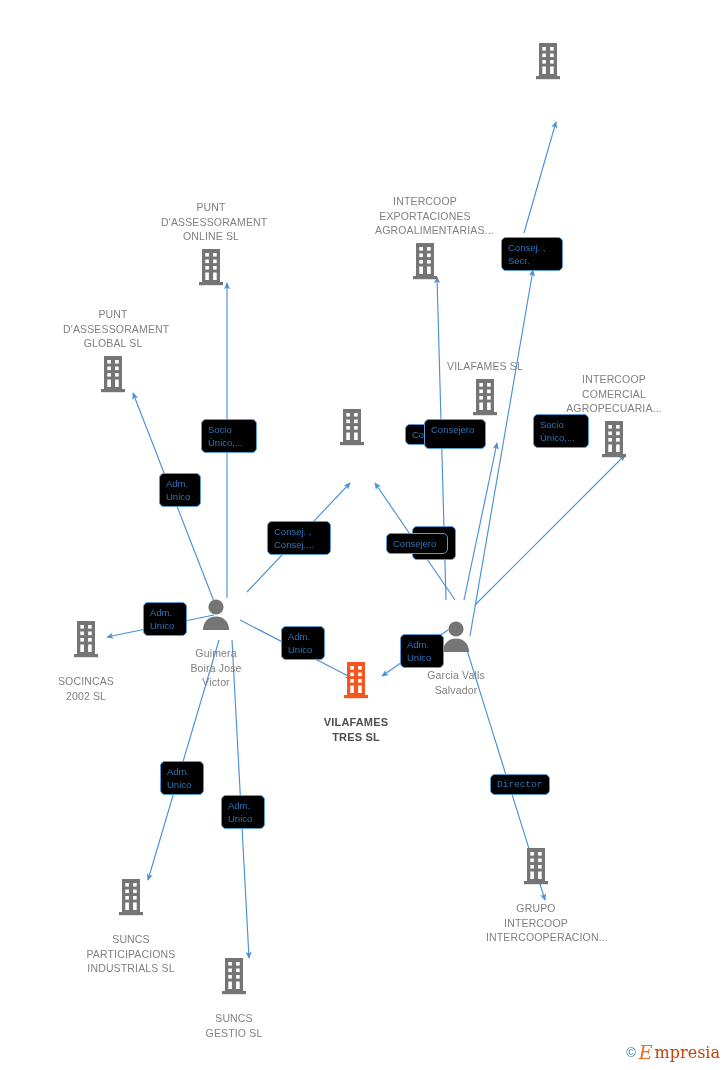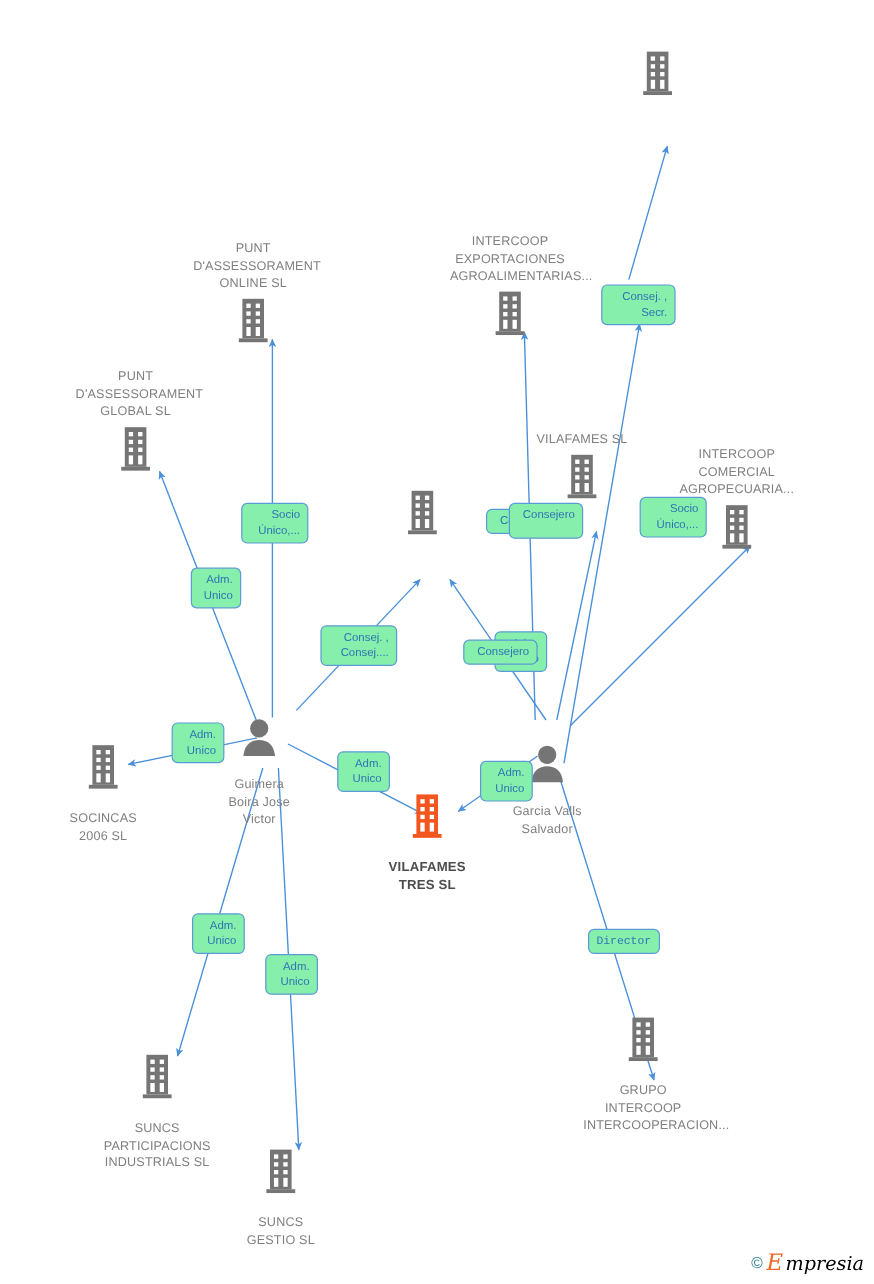--- a/index.html
+++ b/index.html
@@ -30,44 +30,44 @@
 
   
   .bld{width:30px;height:40px;}
   .prs{width:30px;height:32px;}
 
   
   .chip{
     position:absolute;
     border:1.3px solid #5b9bd5;
     border-radius:5px;
-    background:#86efac;
+    background:#000000;
     color:#2e74b5;
     font-size:9.5px;
     line-height:13px;
-    text-align:right;
+    text-align:left;
     padding:3px 6px;
     white-space:pre-line;
     box-sizing:border-box;
     font-family:"Liberation Sans","DejaVu Sans",sans-serif;
   }
 
   
   #watermark{
     position:absolute;right:8px;bottom:8px;
     display:flex;align-items:center;gap:3px;
     font-size:15px;
   }
   #watermark .cmark{color:#2a7f8f;font-size:13px;}
   #watermark .brandE{
     color:#f06a28;font-style:italic;font-family:"DejaVu Serif",serif;
     font-size:19px;line-height:1;margin-right:-1px;
   }
   #watermark .brandRest{
-    color:#000000;font-style:italic;font-family:"DejaVu Serif",serif;
+    color:#c2410c;font-family:"DejaVu Serif",serif;
     font-size:16px;line-height:1;
   }
 </style>
 </head>
 <body>
 
 <div id="canvas">
 
   <svg class="edges" viewBox="0 0 728 1070">
     <defs>
@@ -227,21 +227,21 @@
             <rect x="9.3" y="7" width="3.6" height="3.6" fill="#fff"></rect>
             <rect x="17.1" y="7" width="3.6" height="3.6" fill="#fff"></rect>
             <rect x="9.3" y="13.5" width="3.6" height="3.6" fill="#fff"></rect>
             <rect x="17.1" y="13.5" width="3.6" height="3.6" fill="#fff"></rect>
             <rect x="9.3" y="20" width="3.6" height="3.6" fill="#fff"></rect>
             <rect x="17.1" y="20" width="3.6" height="3.6" fill="#fff"></rect>
             <rect x="9.3" y="26.5" width="3.6" height="7.5" fill="#fff"></rect>
             <rect x="17.1" y="26.5" width="3.6" height="7.5" fill="#fff"></rect>
           </svg></span>
         <span class="label below">SOCINCAS
-2006 SL</span>
+2002 SL</span>
       </div>
       <div class="node person" style="left: 166px; top: 598px; width: 100px;">
         <span class="glyph"><svg class="prs" viewBox="0 0 30 32">
             <circle cx="15" cy="9" r="7.6" fill="#757575"></circle>
             <path d="M1.8,32 C2.6,22.6 8.2,18.6 15,18.6 C21.8,18.6 27.4,22.6 28.2,32 Z" fill="#757575"></path>
           </svg></span>
         <span class="label below">Guimera
 Boira Jose
 Victor</span>
       </div>

